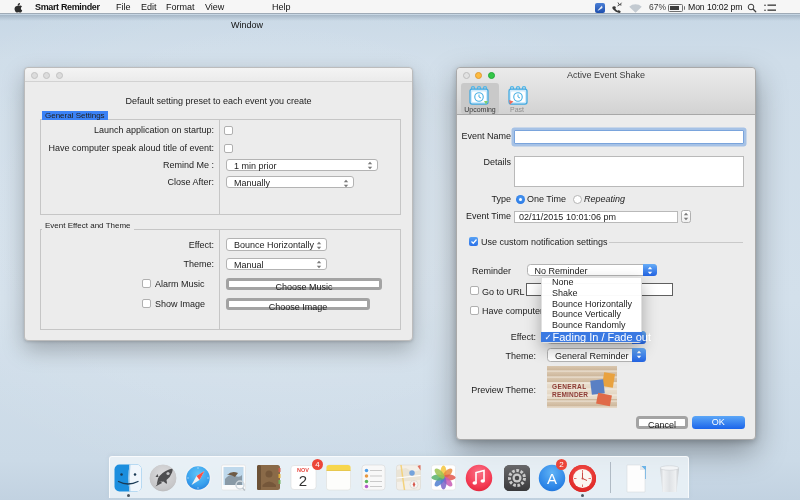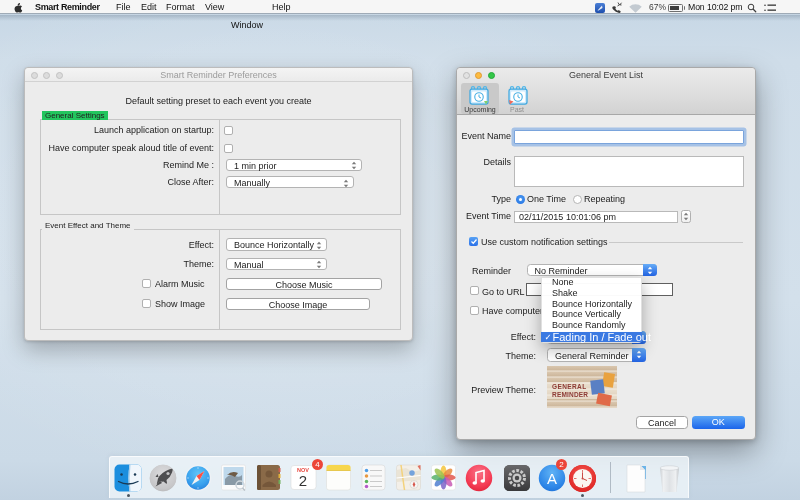--- a/index.html
+++ b/index.html
@@ -16,21 +16,21 @@
 #menubar { position:absolute; left:0; top:0; width:800px; height:14px; background:#f6f6f6;
   border-bottom:1px solid #9fabb7; }
 #mbshadow { position:absolute; left:0; top:15px; width:800px; height:6px;
   background:linear-gradient(180deg, rgba(90,110,130,0.30), rgba(90,110,130,0)); }
 .mitem { position:absolute; top:0; height:14px; line-height:14px; font-size:9px; color:#111; }
 
 .win { position:absolute; background:#ececec; border-radius:4px; }
 .popup { position:absolute; background:#fff; border:1px solid #b3b3b3; border-radius:3px; }
 .ptext { position:absolute; left:7px; top:0; font-size:9px; color:#1b1b1b; white-space:nowrap; line-height:10px; }
 .cbx { position:absolute; width:9px; height:9px; background:#fff; border:1px solid #b0b0b0; border-radius:2px; }
-.btn { position:absolute; background:#fff; border:1px solid #a3a3a3; border-radius:3px;
+.btn { position:absolute; background:#fff; border:3px solid #a3a3a3; border-radius:3px;
   font-size:9px; color:#1b1b1b; text-align:center; }
 .gchev { position:absolute; }
 </style>
 </head>
 <body>
 <div id="screen">
 <div id="mbshadow"></div>
 <div id="menubar">
   <svg class="abs" style="left:13px;top:2px" width="10" height="11" viewBox="0 0 100 110">
     <path fill="#2e2e2e" d="M70 10 c2 8 -3 18 -9 22 c-6 5 -13 6 -15 5 c-1 -7 3 -16 8 -21 c5 -5 12 -7 16 -6z
@@ -71,35 +71,34 @@
         <rect x="7" y="11" width="17" height="2.6" fill="#333"></rect>
   </svg>
 </div>
 
 <div class="win" id="win1" style="left:24px; top:67px; width:389px; height:274px;
   border:1px solid #bcbcbc; box-shadow:0 9px 22px rgba(0,0,0,0.25), 0 1px 3px rgba(0,0,0,0.15);">
   <div class="abs" style="left:0;top:0;width:100%;height:14px;background:linear-gradient(180deg,#f4f4f4,#ebebeb);border-bottom:1px solid #d2d2d2;border-radius:4px 4px 0 0;"></div>
   <div class="abs" style="left:6px;top:4px;width:7px;height:7px;border-radius:50%;background:#dcdcdc;border:1px solid #c2c2c2;"></div>
   <div class="abs" style="left:18px;top:4px;width:7px;height:7px;border-radius:50%;background:#dcdcdc;border:1px solid #c2c2c2;"></div>
   <div class="abs" style="left:31px;top:4px;width:7px;height:7px;border-radius:50%;background:#dcdcdc;border:1px solid #c2c2c2;"></div>
-  <div class="abs" style="left:0;top:2px;width:100%;text-align:center;font-size:9px;color:#9b9b9b;">Smart Reminder Preferences</div>
 
   <div class="abs" style="left:0;top:28px;width:100%;text-align:center;font-size:9px;color:#1c1c1c;">Default setting preset to each event you create</div>
 
   <div class="abs" style="left:15px;top:50.5px;width:361px;height:96px;border:1px solid #c6c6c6;"></div>
-  <div class="abs" style="left:17px;top:43px;font-size:8px;color:#222;background:#22c55e;padding:0 3px;">General Settings</div>
+  <div class="abs" style="left:17px;top:43px;font-size:8px;color:#222;background:#3b82f6;padding:0 3px;">General Settings</div>
   <div class="abs" style="left:194px;top:50.5px;width:1px;height:96px;background:#c6c6c6;"></div>
 
   <div class="rlbl" style="left:0px;top:57px;width:189px;">Launch application on startup:</div>
   <div class="cbx" style="left:199px;top:58px;"></div>
   <div class="rlbl" style="left:0px;top:75px;width:189px;text-align:right;">Have computer speak aloud title of event:</div>
   <div class="cbx" style="left:199px;top:76px;"></div>
 
   <div class="rlbl" style="left:0px;top:91.5px;width:189px;">Remind Me :</div>
-  <div class="popup" style="left:201px;top:90.5px;width:136px;height:12px;">
+  <div class="popup" style="left:201px;top:90.5px;width:152px;height:12px;">
     <span class="ptext" style="top:1px;">1 min prior</span>
     <svg class="gchev" style="right:4px;top:1.5px;" width="6" height="9" viewBox="0 0 12 18">
       <path d="M1.5 6.5 L6 1.5 L10.5 6.5 Z" fill="#7a7a7a"></path>
           <path d="M1.5 11.5 L6 16.5 L10.5 11.5 Z" fill="#7a7a7a"></path>
     </svg>
   </div>
   <div class="rlbl" style="left:0px;top:109px;width:189px;">Close After:</div>
   <div class="popup" style="left:201px;top:108px;width:128px;height:12px;">
     <span class="ptext" style="top:1px;">Manually</span>
     <svg class="gchev" style="right:4px;top:1.5px;" width="6" height="9" viewBox="0 0 12 18">
@@ -134,21 +133,21 @@
   <div class="btn" style="left:201px;top:209.5px;width:156px;height:12.5px;line-height:12px;">Choose Music</div>
 
   <div class="cbx" style="left:117px;top:230.5px;"></div>
   <div class="lbl" style="left:130px;top:231px;">Show Image</div>
   <div class="btn" style="left:201px;top:229.5px;width:144px;height:12.5px;line-height:12px;">Choose Image</div>
 </div>
 
 <div class="win" id="win2" style="left:456px; top:67px; width:300px; height:373px;
   border:1px solid #a9a9a9; box-shadow:0 12px 30px rgba(0,0,0,0.34), 0 2px 6px rgba(0,0,0,0.2);">
   <div class="abs" style="left:0;top:0;width:100%;height:47px;background:linear-gradient(180deg,#ebebeb,#dddddd 60%,#d2d2d2);border-bottom:1px solid #a8a8a8;border-radius:4px 4px 0 0;"></div>
-  <div class="abs" style="left:0;top:2px;width:100%;text-align:center;font-size:9px;color:#3c3c3c;">General Event List</div>
+  <div class="abs" style="left:0;top:2px;width:100%;text-align:center;font-size:9px;color:#3c3c3c;">Active Event Shake</div>
   <div class="abs" style="left:6px;top:4px;width:7px;height:7px;border-radius:50%;background:#e2e2e2;border:1px solid #bdbdbd;"></div>
   <div class="abs" style="left:18px;top:4px;width:7px;height:7px;border-radius:50%;background:#fdbb40;border:1px solid #df9b33;"></div>
   <div class="abs" style="left:31px;top:4px;width:7px;height:7px;border-radius:50%;background:#34c748;border:1px solid #24a93a;"></div>
 
   <div class="abs" style="left:4px;top:15px;width:38px;height:31px;background:#c9c9c9;border-radius:3px;"></div>
   <svg class="abs" style="left:12px;top:16.5px" width="20" height="21" viewBox="0 0 40 42">
     <rect x="5" y="3" width="6" height="9" rx="2.5" fill="none" stroke="#54b7e8" stroke-width="2.5"></rect>
     <rect x="17" y="3" width="6" height="9" rx="2.5" fill="none" stroke="#54b7e8" stroke-width="2.5"></rect>
     <rect x="29" y="3" width="6" height="9" rx="2.5" fill="none" stroke="#54b7e8" stroke-width="2.5"></rect>
     <rect x="2" y="8" width="36" height="30" rx="4" fill="#cfeafc" stroke="#3fa8e0" stroke-width="2.5"></rect>
@@ -173,21 +172,21 @@
   <div class="rlbl" style="left:0;top:63px;width:54px;">Event Name</div>
   <div class="abs" style="left:57px;top:62px;width:230px;height:13.5px;background:#fff;border:1px solid #7aa4dc;border-radius:1px;box-shadow:0 0 0 2.5px rgba(110,160,225,0.55);"></div>
   <div class="rlbl" style="left:0;top:88.5px;width:54px;">Details</div>
   <div class="abs" style="left:57px;top:87.5px;width:230px;height:31.5px;background:#fff;border:1px solid #b9b9b9;"></div>
 
   <div class="rlbl" style="left:0;top:126px;width:54px;">Type</div>
   <div class="abs" style="left:58.5px;top:126.5px;width:9px;height:9px;border-radius:50%;background:radial-gradient(circle at 50% 40%,#4f9df2,#1c6ce2);"></div>
   <div class="abs" style="left:61.5px;top:129.5px;width:3px;height:3px;border-radius:50%;background:#fff;"></div>
   <div class="lbl" style="left:70px;top:126px;">One Time</div>
   <div class="abs" style="left:115.5px;top:126.5px;width:9px;height:9px;border-radius:50%;background:#fff;border:1px solid #b5b5b5;"></div>
-  <div class="lbl" style="left:127px;top:126px;">Repeating</div>
+  <div class="lbl" style="left:127px;top:126px;font-style:italic;">Repeating</div>
 
   <div class="rlbl" style="left:0;top:143px;width:54px;">Event Time</div>
   <div class="abs" style="left:57px;top:142.5px;width:164px;height:12.5px;background:#fff;border:1px solid #b9b9b9;"></div>
   <div class="lbl" style="left:62px;top:143.5px;">02/11/2015 10:01:06 pm</div>
   <div class="abs" style="left:224px;top:142px;width:9.5px;height:13px;background:linear-gradient(180deg,#fff,#f0f0f0);border:1px solid #b0b0b0;border-radius:2.5px;"></div>
   <svg class="abs" style="left:226px;top:144px;" width="6" height="9" viewBox="0 0 12 18">
     <path d="M1.5 6.5 L6 1.5 L10.5 6.5 Z" fill="#7a7a7a"></path>
         <path d="M1.5 11.5 L6 16.5 L10.5 11.5 Z" fill="#7a7a7a"></path>
   </svg>
 

